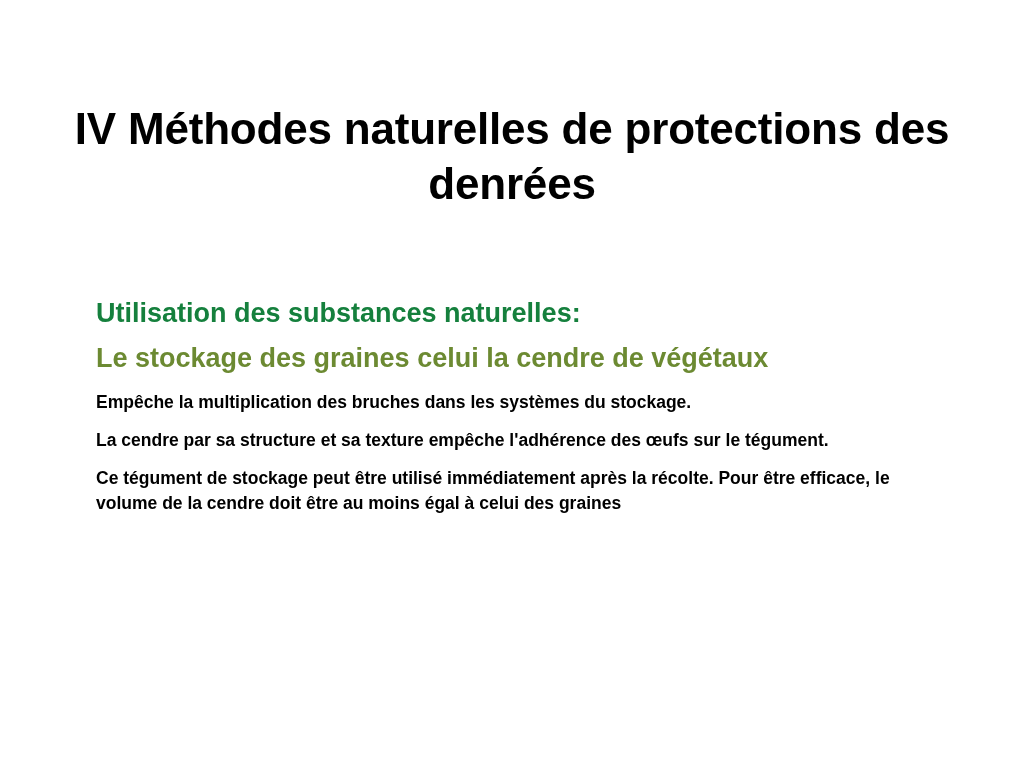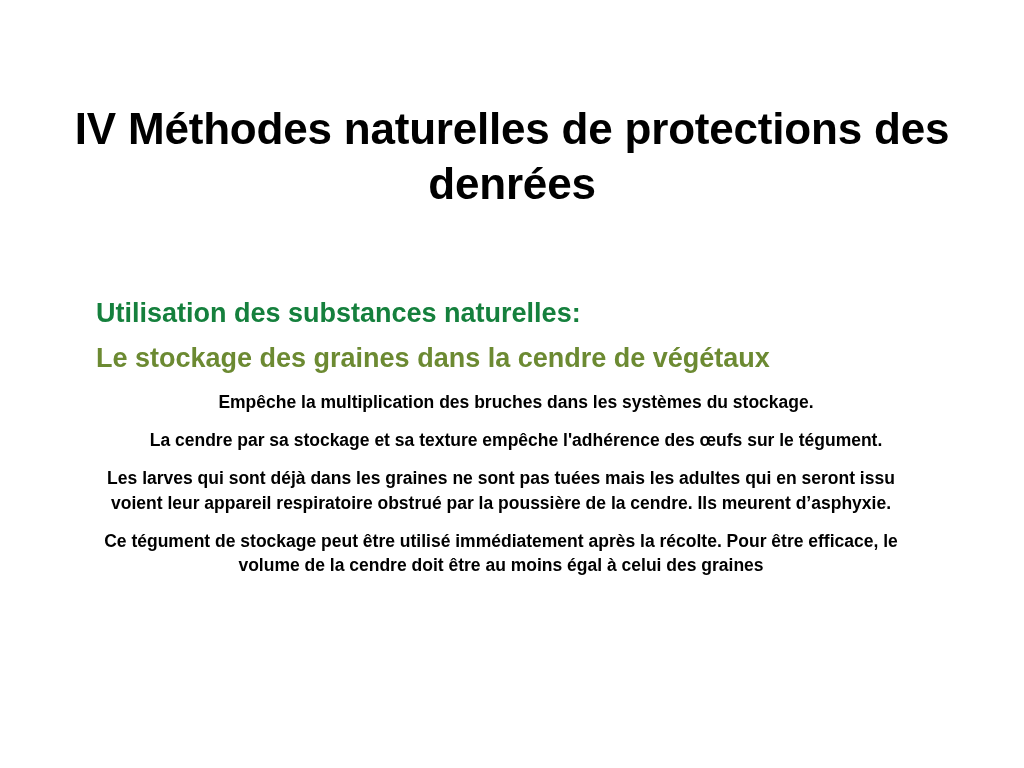--- a/index.html
+++ b/index.html
@@ -57,41 +57,39 @@
     padding: 0;
     list-style: none;
   }
   .bullets li {
     font-size: 17.5px;
     font-weight: bold;
     color: #000000;
     line-height: 1.42;
     margin: 0 0 13px 0;
     max-width: 840px;
-    text-align: center;
   }
   .bullets li.wide {
     max-width: 810px;
   }
 </style>
 </head>
 <body>
 
 <div class="slide">
 
   <h1 class="slide-title">IV Méthodes naturelles de protections des denrées</h1>
 
   <div class="body-block">
 
     <p class="lead-line">Utilisation des substances naturelles:</p>
 
-    <p class="accent-line">Le stockage des graines dans la cendre de végétaux</p>
+    <p class="accent-line">Le stockage des graines celui la cendre de végétaux</p>
 
     <ul class="bullets">
       <li>Empêche la multiplication des bruches dans les systèmes du stockage.</li>
-      <li>La cendre par sa stockage et sa texture empêche l'adhérence des œufs sur le tégument.</li>
-      <li class="wide">Les larves qui sont déjà dans les graines ne sont pas tuées mais les adultes qui en seront issu voient leur appareil respiratoire obstrué par la poussière de la cendre. Ils meurent d’asphyxie.</li>
+      <li>La cendre par sa structure et sa texture empêche l'adhérence des œufs sur le tégument.</li>
       <li class="wide">Ce tégument de stockage peut être utilisé immédiatement après la récolte. Pour être efficace, le volume de la cendre doit être au moins égal à celui des graines</li>
     </ul>
 
   </div>
 
 </div>
 
 </body></html>

